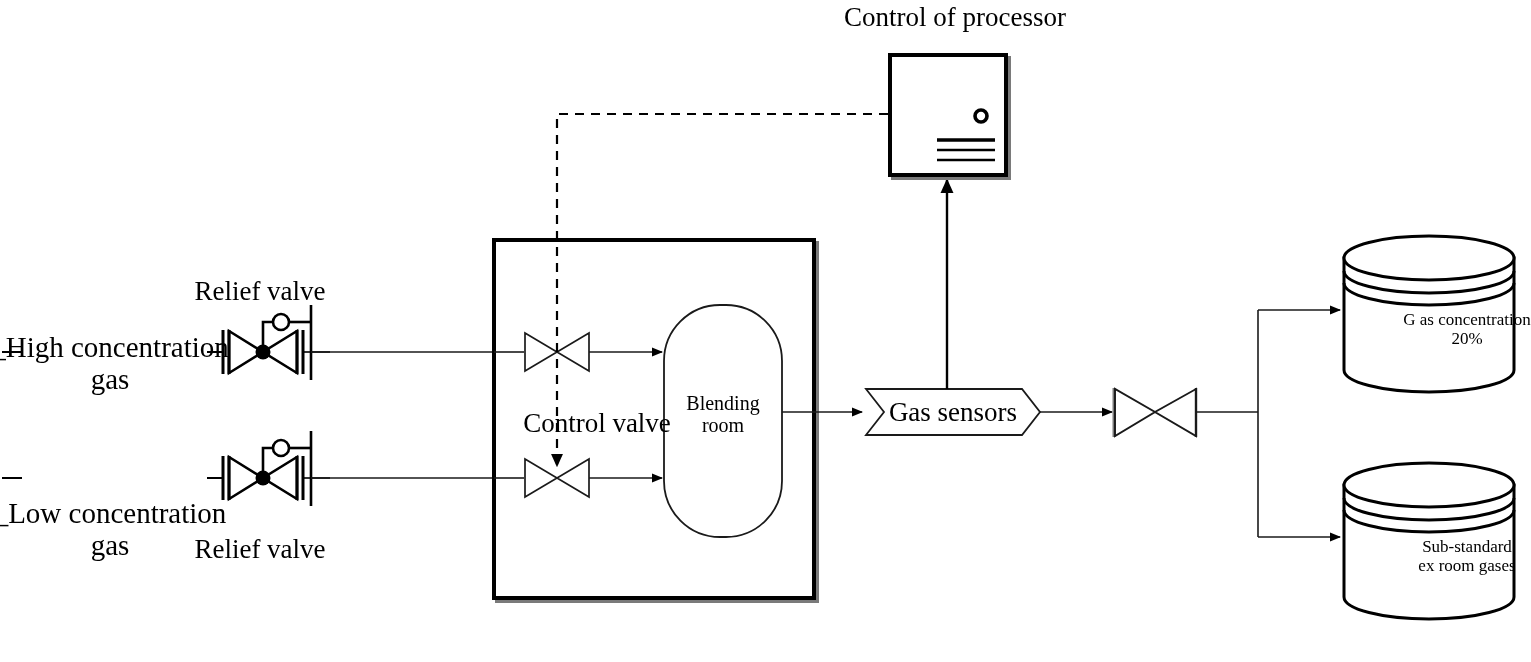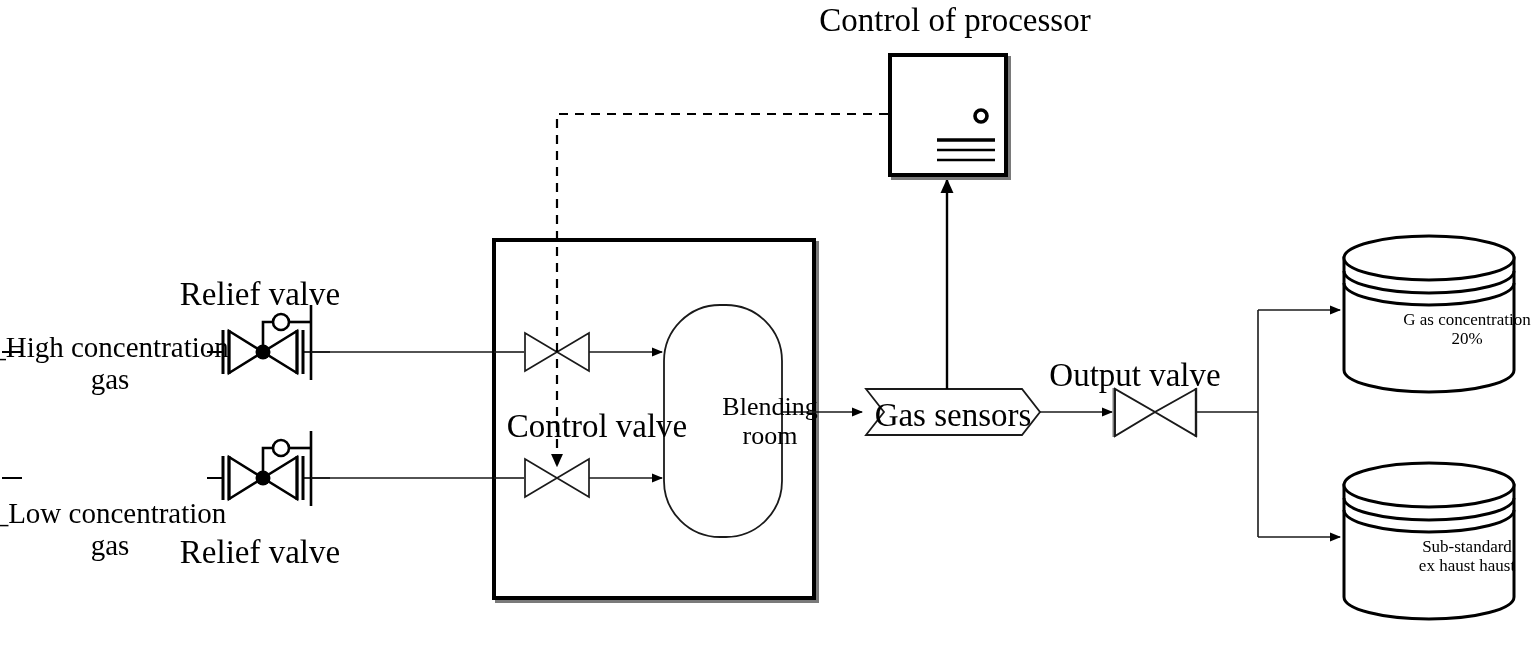--- a/index.html
+++ b/index.html
@@ -24,23 +24,23 @@
   }
   .lbl {
     position: absolute;
     color: #000000;
     font-family: "Liberation Serif", "DejaVu Serif", serif;
     white-space: pre;
     line-height: 1.12;
     text-align: center;
     user-select: none;
   }
-  .lbl-lg   { font-size: 33px; }
+  .lbl-lg   { font-size: 27px; }
   .lbl-md   { font-size: 29px; }
-  .lbl-sm   { font-size: 26px; margin-left: 47px; }
+  .lbl-sm   { font-size: 20px; }
   .lbl-xs   { font-size: 17px; margin-left: 38px; }
   .center   { transform: translateX(-50%); }
 </style>
 </head>
 <body>
 
 <div id="diagram-root">
 
   <svg class="layer" viewBox="0 0 1531 662">
     <defs>
@@ -192,22 +192,21 @@
   <div class="lbl lbl-md center" style="left:110px; top:457px;margin-top:40px;">_Low concentration
 gas</div>
 
   <div class="lbl lbl-lg center" style="left:597px; top:408px;text-align:center;">Control valve</div>
 
   <div class="lbl lbl-sm center" style="left:723px; top:392px;">Blending
 room</div>
 
   <div class="lbl lbl-lg center" style="left:953px; top:397px;">Gas sensors</div>
 
-  <div class="lbl lbl-lg center" style="left:1135px; top:357px;">Output valve</div>
 
   <div class="lbl lbl-xs center" style="left:1429px; top:310px;">G as concentration
 20%</div>
 
   <div class="lbl lbl-xs center" style="left:1429px; top:537px;">Sub-standard
-ex haust haust</div>
+ex room gases</div>
 
 
 </div>
 
 </body></html>

